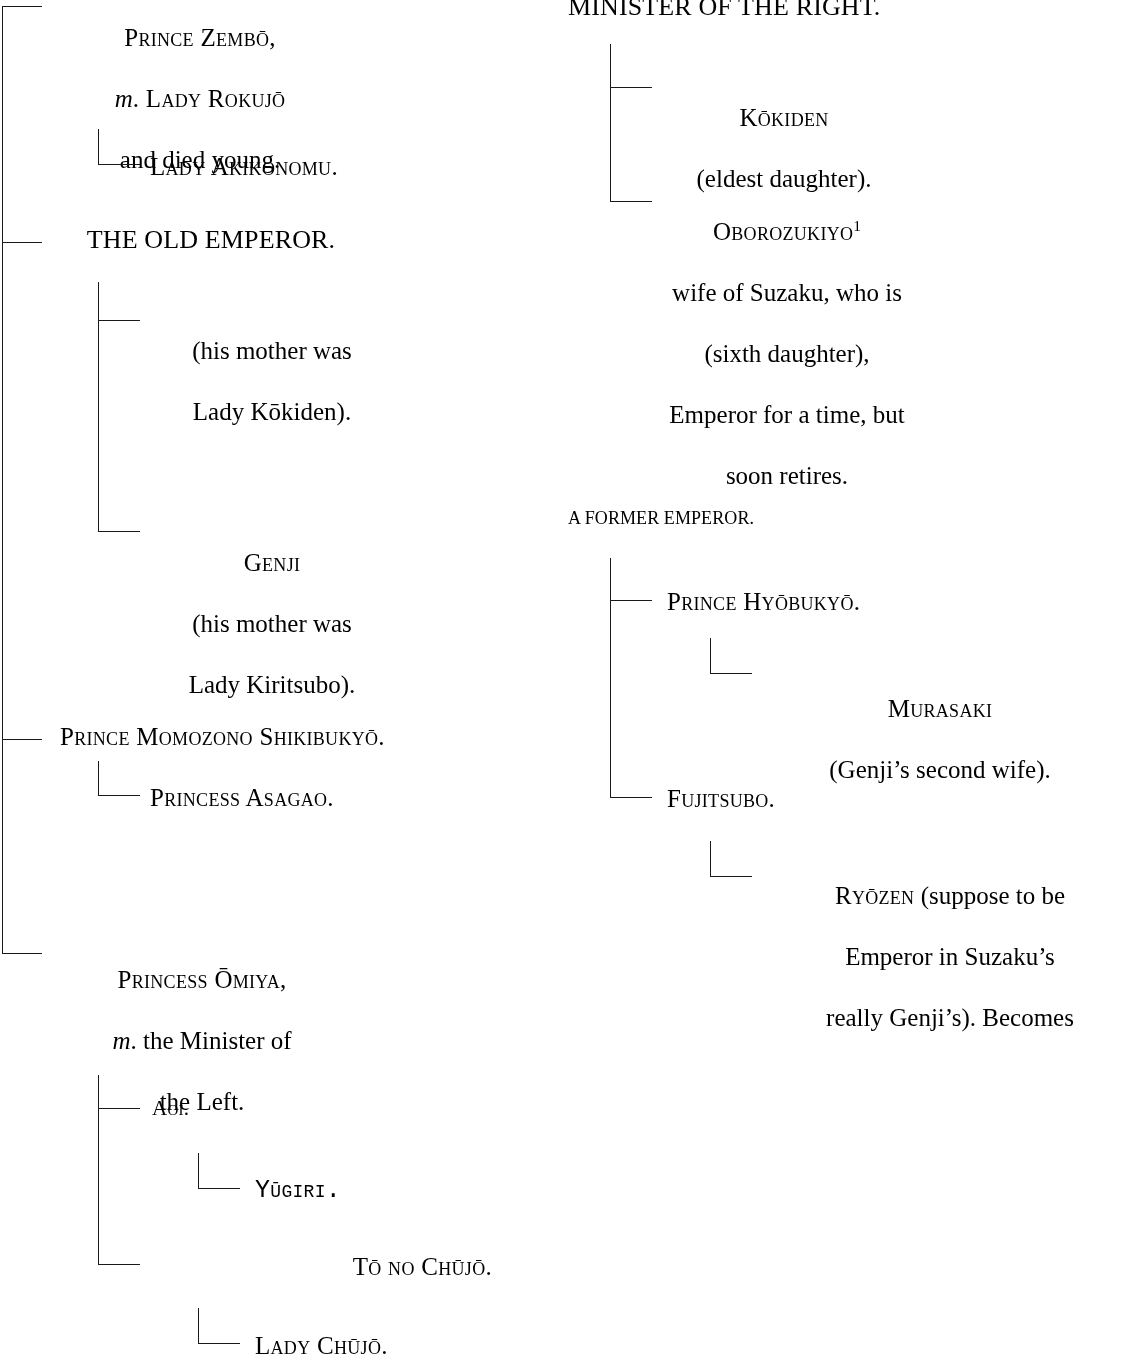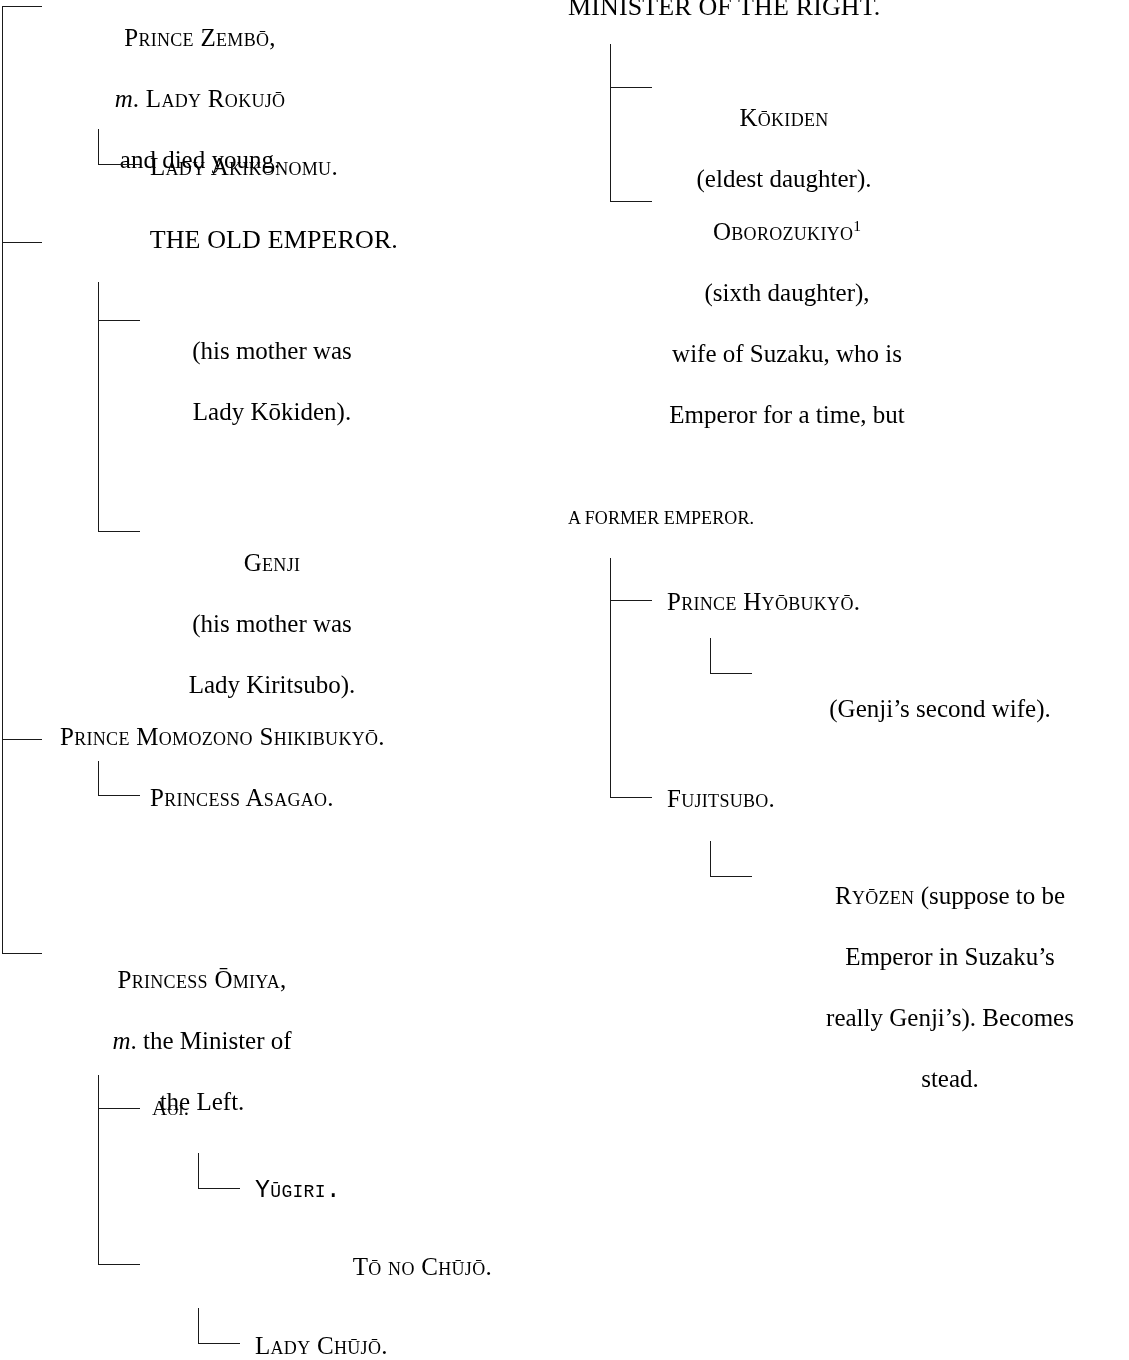--- a/index.html
+++ b/index.html
@@ -71,21 +71,21 @@
 <div class="node" style="left:40px; top:-8px; width:320px; font-size:25px;">
   <div class="sc">Prince Zembō,</div>
   <div><span class="ital">m</span><span class="sc">. Lady Rokujō</span></div>
   <div>and died young.</div>
 </div>
 
 <div class="vrule" style="left:98px; top:129px; height:35px;"></div>
 <div class="hrule" style="left:98px; top:164px; width:42px;"></div>
 <div class="node sc" style="left:150px; top:152px; width:300px; font-size:25px; text-align:left;">Lady Akikonomu.</div>
 
-<div class="node allcaps" style="left:58px; top:224px; width:340px; font-size:26px; text-align:right;">THE OLD EMPEROR.</div>
+<div class="node allcaps" style="left:41px; top:224px; width:340px; font-size:26px; text-align:center;">THE OLD EMPEROR.</div>
 
 <div class="vrule" style="left:98px; top:282px; height:249px;"></div>
 <div class="hrule" style="left:98px; top:320px; width:42px;"></div>
 <div class="hrule" style="left:98px; top:531px; width:42px;"></div>
 
 <div class="node" style="left:112px; top:305px; width:320px; font-size:25px;">
   <div>(his mother was</div>
   <div>Lady Kōkiden).</div>
 </div>
 
@@ -129,43 +129,44 @@
 <div class="hrule" style="left:610px; top:87px; width:42px;"></div>
 <div class="hrule" style="left:610px; top:201px; width:42px;"></div>
 
 <div class="node" style="left:624px; top:72px; width:320px; font-size:25px;">
   <div class="sc">Kōkiden</div>
   <div>(eldest daughter).</div>
 </div>
 
 <div class="node" style="left:612px; top:186px; width:350px; font-size:25px;">
   <div><span class="sc">Oborozukiyo</span><sup>1</sup></div>
+  <div>wife of Suzaku, who is</div>
   <div>(sixth daughter),</div>
-  <div>wife of Suzaku, who is</div>
   <div>Emperor for a time, but</div>
+  <div>soon retires.</div>
 </div>
 
 <div class="node allcaps" style="left:568px; top:508px; width:440px; font-size:18px; text-align:left;">A FORMER EMPEROR.</div>
 
 <div class="vrule" style="left:610px; top:558px; height:239px;"></div>
 <div class="hrule" style="left:610px; top:600px; width:42px;"></div>
 <div class="hrule" style="left:610px; top:797px; width:42px;"></div>
 
 <div class="node sc" style="left:667px; top:587px; width:380px; font-size:25px; text-align:left;">Prince Hyōbukyō.</div>
 
 <div class="vrule" style="left:710px; top:638px; height:35px;"></div>
 <div class="hrule" style="left:710px; top:673px; width:42px;"></div>
 
 <div class="node" style="left:760px; top:663px; width:360px; font-size:25px;">
+  <div class="sc">Murasaki</div>
   <div>(Genji’s second wife).</div>
 </div>
 
 <div class="node sc" style="left:667px; top:784px; width:380px; font-size:25px; text-align:left;">Fujitsubo.</div>
 
 <div class="vrule" style="left:710px; top:841px; height:35px;"></div>
 <div class="hrule" style="left:710px; top:876px; width:42px;"></div>
 
 <div class="node" style="left:772px; top:850px; width:356px; font-size:25px;">
   <div><span class="sc">Ryōzen</span><span> (suppose to be</span></div>
   <div>Emperor in Suzaku’s</div>
   <div>really Genji’s). Becomes</div>
-  <div>stead.</div>
 </div>
 
 </body></html>

